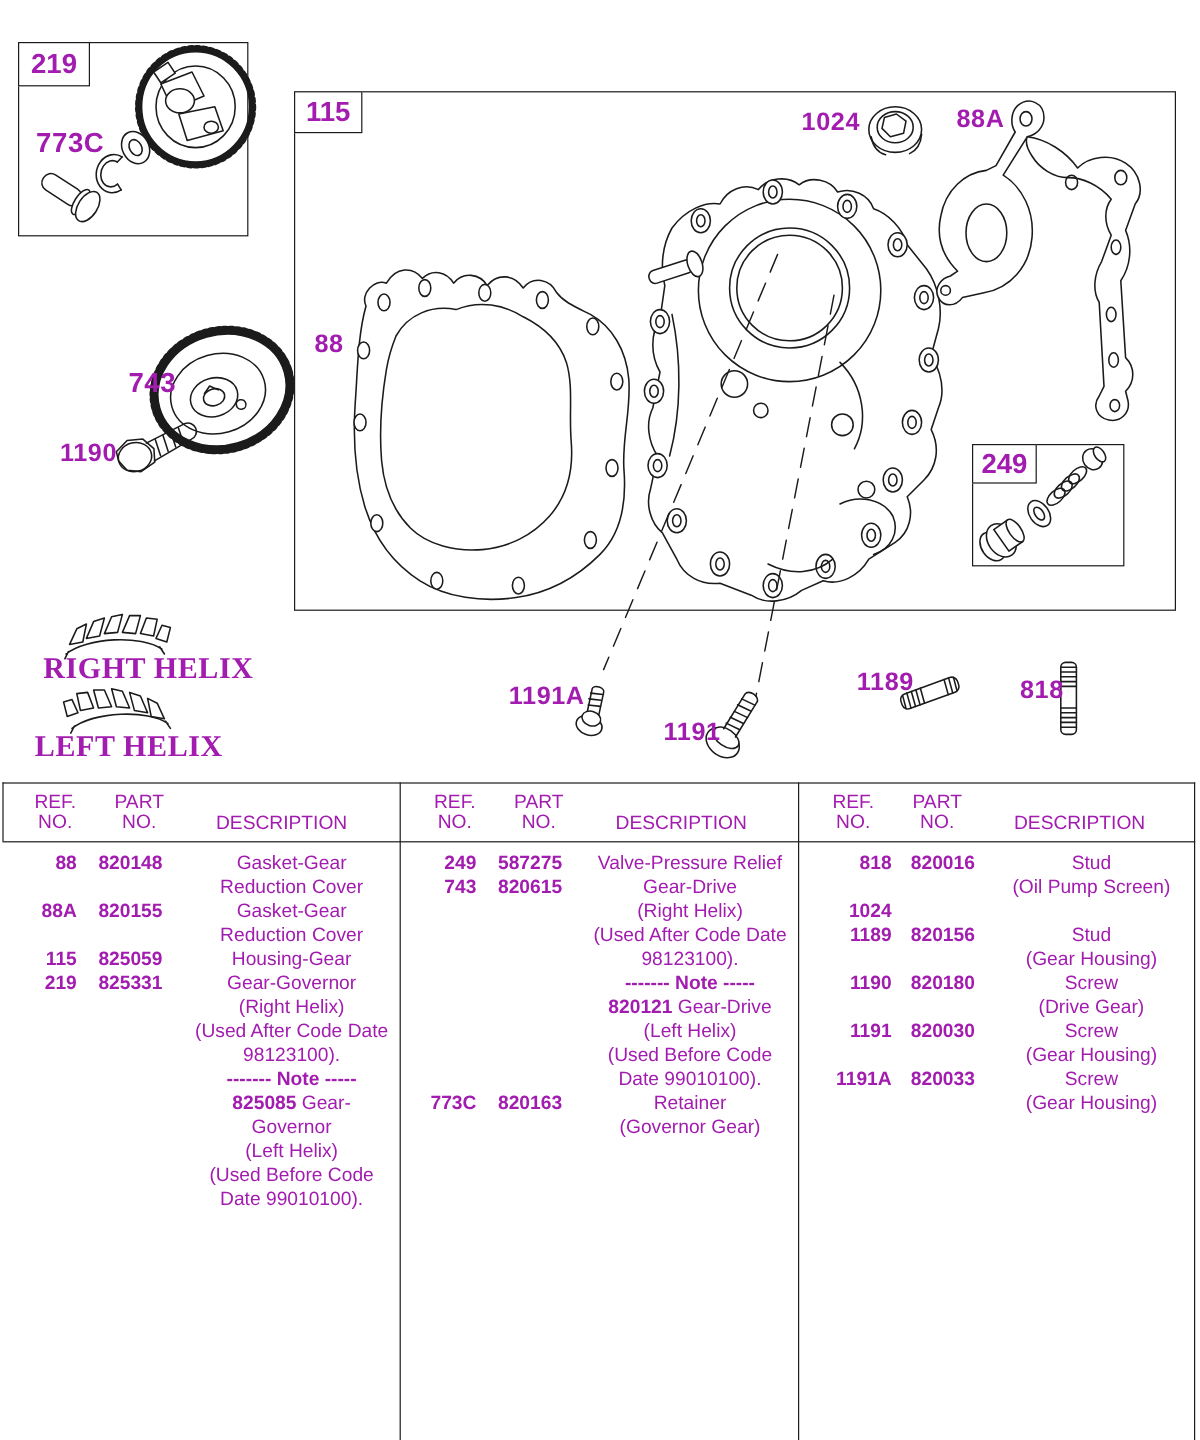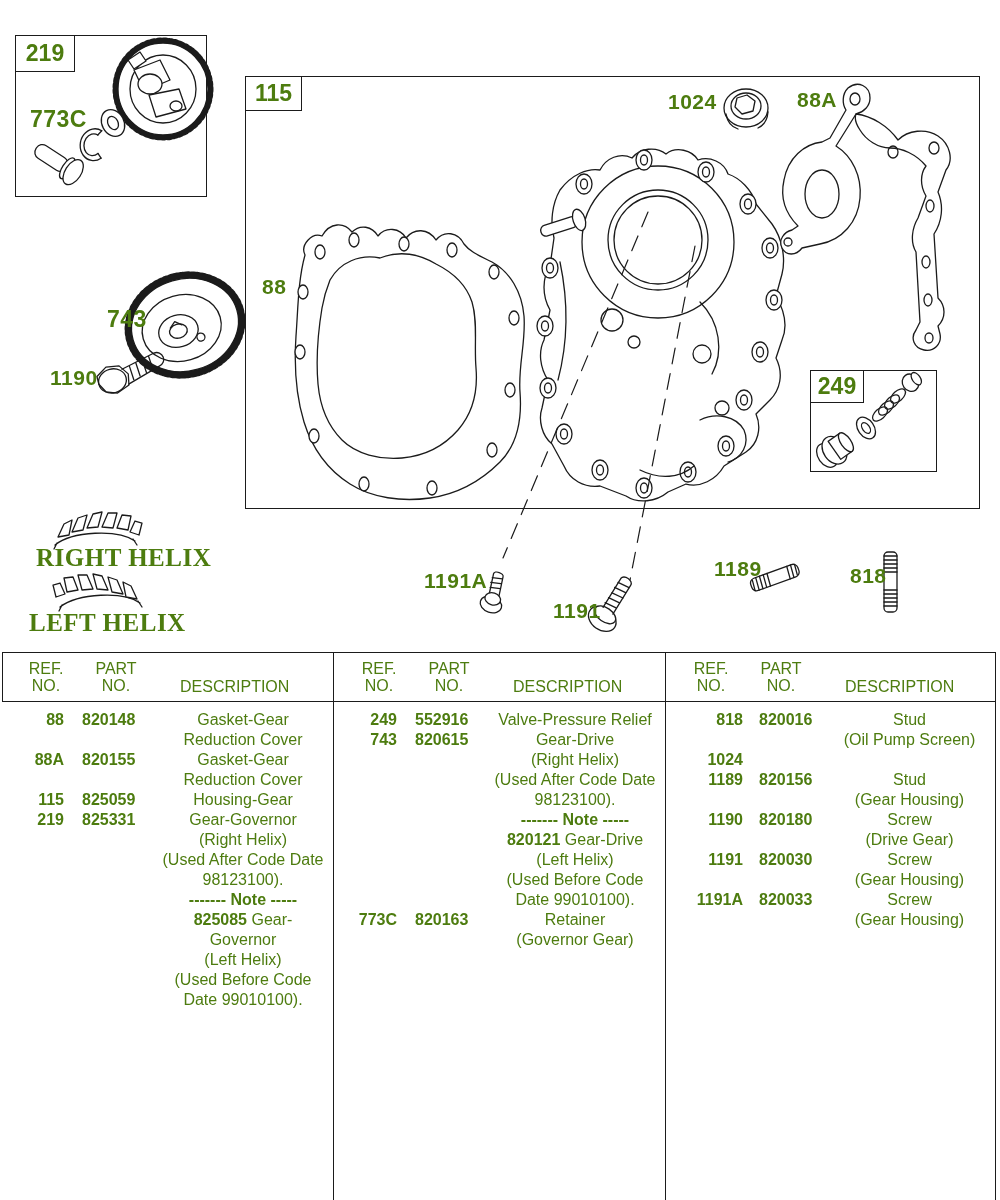--- a/index.html
+++ b/index.html
@@ -1,17 +1,17 @@
 <!DOCTYPE html>
 <html><head>
 <meta charset="utf-8">
 <style>
   html,body{margin:0;padding:0;background:#fff;}
   .page{position:relative;width:1000px;height:1200px;background:#fff;overflow:hidden;
-        font-family:"Liberation Sans",sans-serif;color:#4d7c0f;}
+        font-family:"Liberation Sans",sans-serif;color:#a21caf;}
   svg{position:absolute;left:0;top:0;}
   .frame{position:absolute;border:1.4px solid #1b1b1b;background:transparent;}
   .chip{position:absolute;background:#fff;border:1.6px solid #1b1b1b;display:flex;
         align-items:center;justify-content:center;font-weight:bold;font-size:23px;}
   .callout{position:absolute;font-weight:bold;font-size:21px;letter-spacing:.5px;white-space:nowrap;}
   .serifcap{position:absolute;font-family:"Liberation Serif",serif;font-weight:bold;
             font-size:25px;letter-spacing:.5px;white-space:nowrap;}
   
   .hline{position:absolute;border-top:1.6px solid #1b1b1b;height:0;}
   .vline{position:absolute;border-left:1.6px solid #1b1b1b;width:0;}
@@ -369,21 +369,21 @@
           <div class="line"><span>Governor</span></div>
           <div class="line"><span>(Left Helix)</span></div>
           <div class="line"><span>(Used Before Code</span></div>
           <div class="line"><span>Date 99010100).</span></div>
         </div>
       </div>
     </div>
   <div class="t-col" style="left:341px;width:320px;">
       <div class="t-row">
         <span class="ref">249</span>
-        <span class="part">552916</span>
+        <span class="part">587275</span>
         <div class="desc">
           <div class="line"><span>Valve-Pressure Relief</span></div>
         </div>
       </div>
       <div class="t-row">
         <span class="ref">743</span>
         <span class="part">820615</span>
         <div class="desc">
           <div class="line"><span>Gear-Drive</span></div>
           <div class="line"><span>(Right Helix)</span></div>

